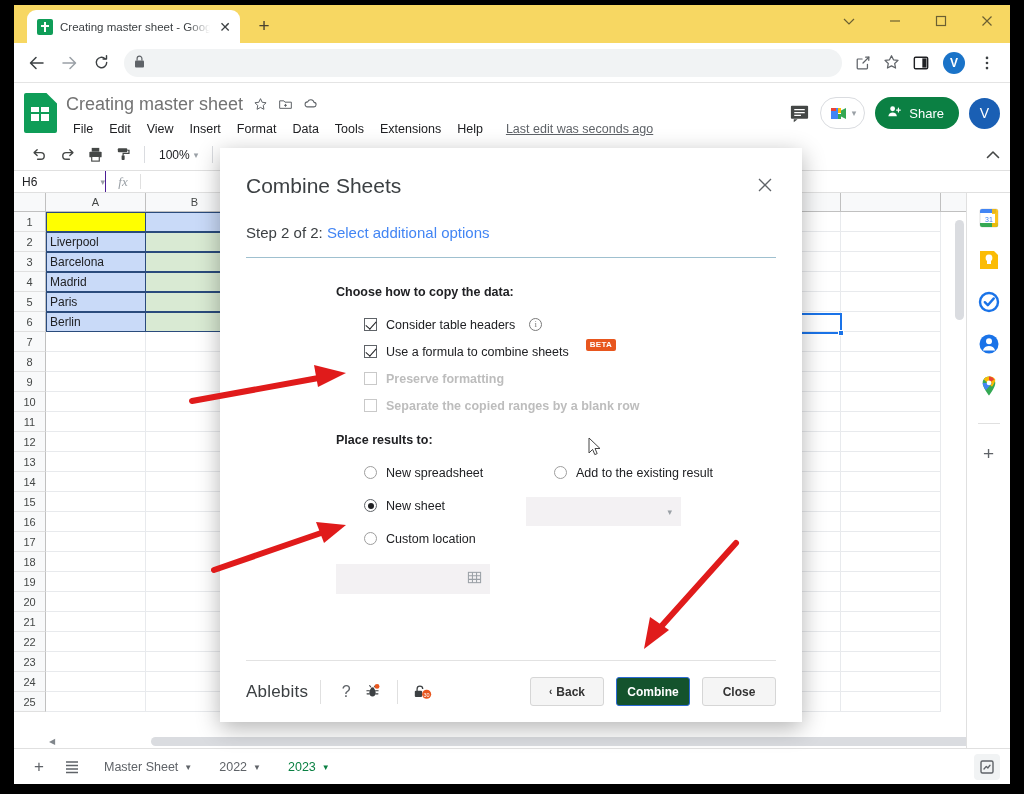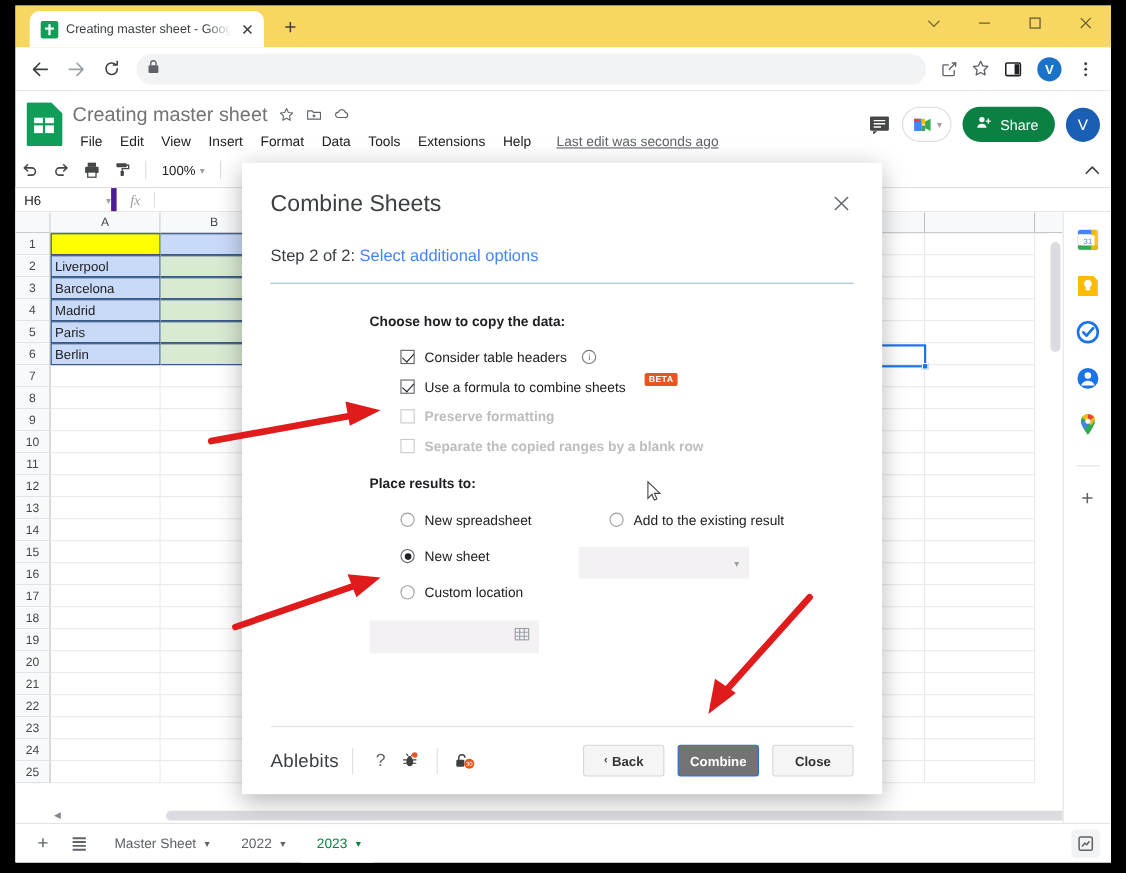--- a/index.html
+++ b/index.html
@@ -209,20 +209,21 @@
     width: 31px; height: 31px; border-radius: 50%;
     background: #1a5fb4; color: #fff;
     font-size: 14px; font-weight: 500;
     display: flex; align-items: center; justify-content: center;
   }
 
   
   .toolbar {
     height: 31px;
     display: flex; align-items: center;
+    padding-left: 12px;
     gap: 2px;
   }
   .tb-btn {
     width: 26px; height: 26px;
     display: flex; align-items: center; justify-content: center;
     color: #444746;
   }
   .tb-sep { width: 1px; height: 17px; background: #dadce0; margin: 0 6px; }
   .tb-zoom {
     height: 24px; display: flex; align-items: center; gap: 4px;
@@ -239,21 +240,21 @@
     display: flex; align-items: center;
     border-top: 1px solid #e0e0e0;
     border-bottom: 1px solid #e0e0e0;
     background: #fff;
   }
   .namebox {
     width: 92px; height: 100%;
     display: flex; align-items: center;
     padding-left: 8px; gap: 4px;
     font-size: 12px; color: #202124;
-    border-right: 5px solid #4c1d95;
+    border-right: 1px solid #4c1d95;
   }
   .namebox .nb-val { flex: 1; }
   .fx { width: 34px; text-align:center; font-size: 13px; color: #9aa0a6; font-style: italic; font-family: "Liberation Serif", serif; }
   .fx-sep { width:1px; height: 15px; background:#e0e0e0; }
 
   
   .gridwrap {
     position: relative;
     height: 555px;
     overflow: hidden;
@@ -502,21 +503,21 @@
   .foot-btns { margin-left: auto; display: flex; gap: 12px; }
   .btn {
     height: 29px; min-width: 74px;
     border: 1px solid #d6d6d6; border-radius: 3px;
     background: #f5f5f5; color: #333;
     font-size: 12px; font-weight: bold;
     display: flex; align-items: center; justify-content: center;
     gap: 4px;
   }
   .btn.primary {
-    background: #737373; border-color: #2c6ad4; color: #fff;
+    background: #14532d; border-color: #2c6ad4; color: #fff;
   }
 
   
   .arrows { position: absolute; inset: 0; pointer-events: none; z-index: 60; }
   .cursor { position: absolute; z-index: 61; }
 </style>
 </head>
 <body>
 
 <div id="root">

